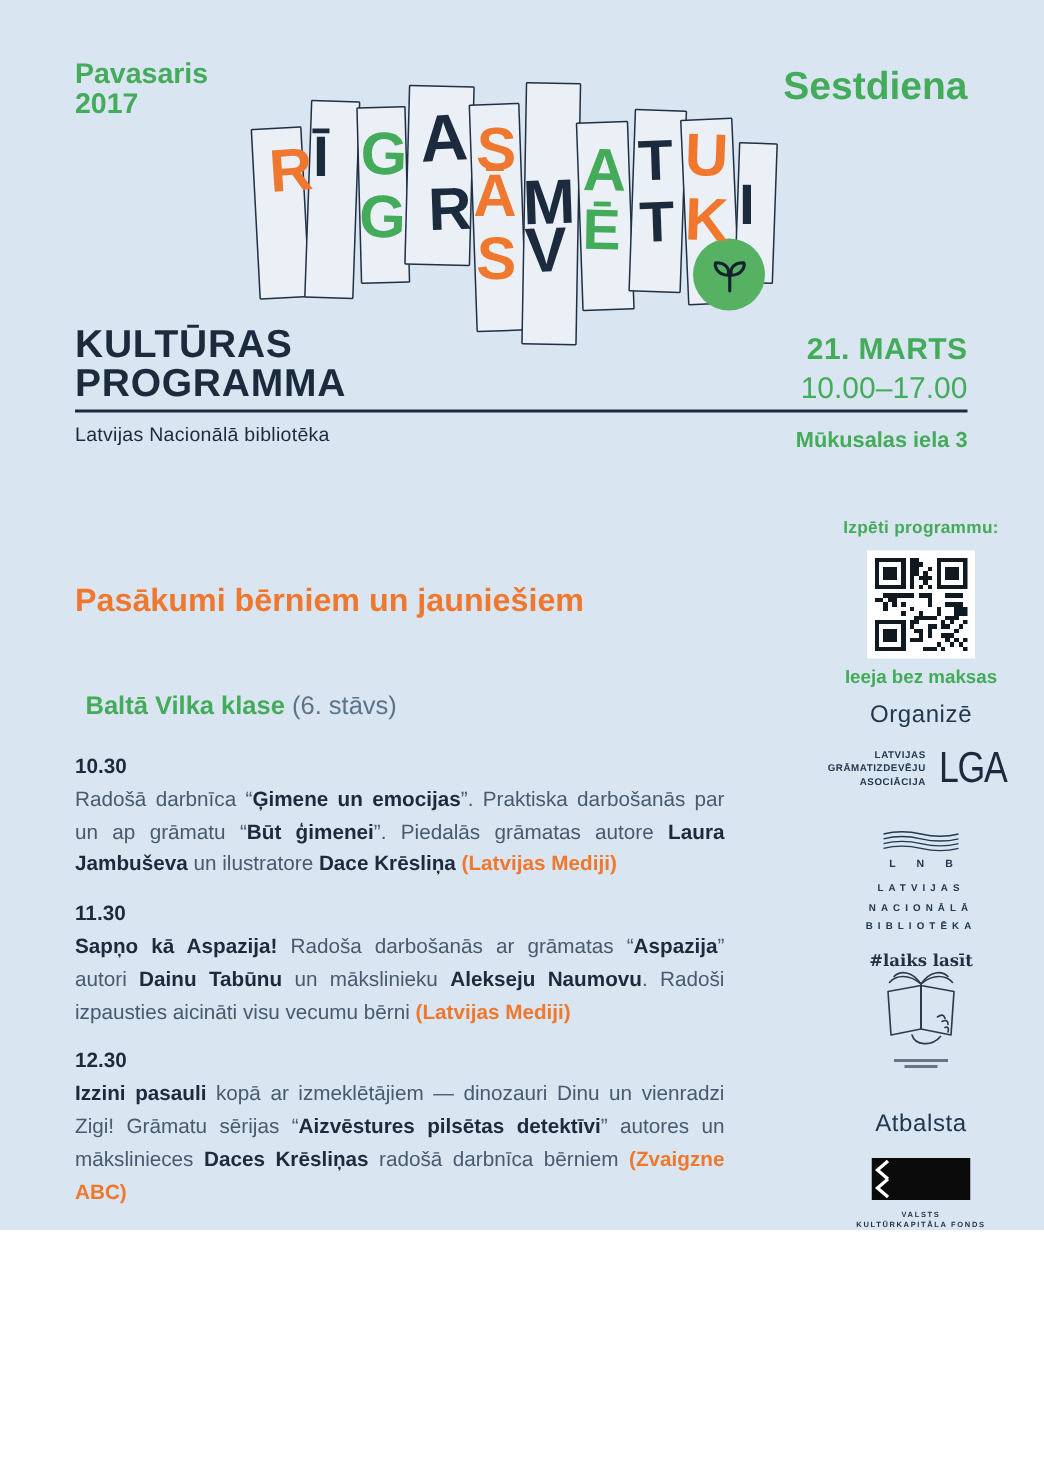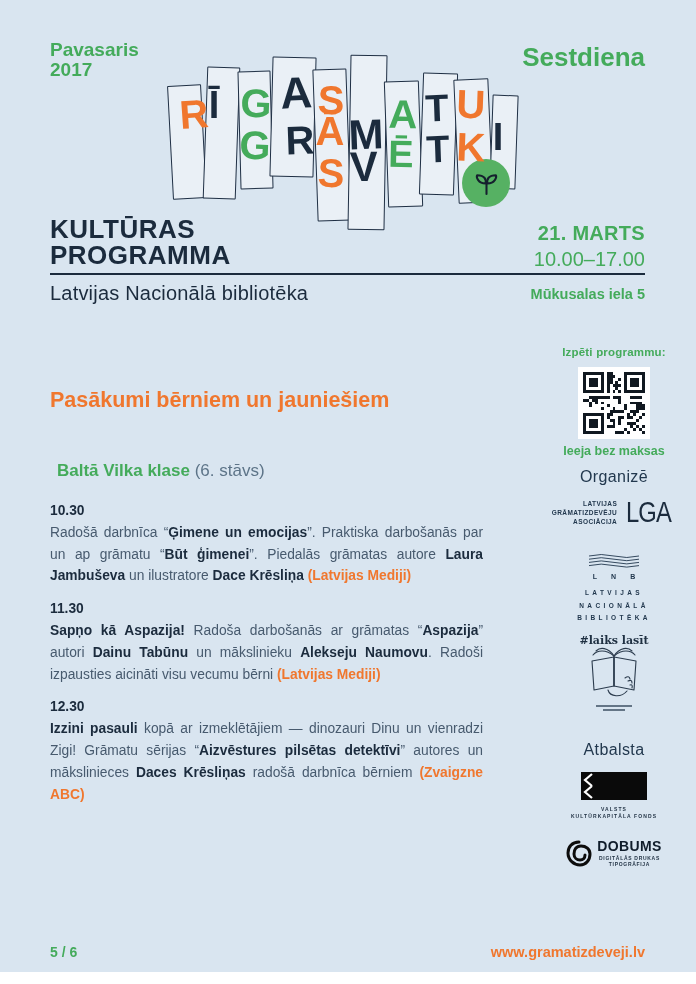--- a/index.html
+++ b/index.html
@@ -1,41 +1,41 @@
 <!DOCTYPE html>
 <html style="--green: #44ab5b; --orange: #f0772e; --dark: #1b2b3d; --body: #475a6e; --bg: #d9e5f0;"><head>
 <meta charset="utf-8">
 <style>
   :root{
     --green:#44ab5b; --orange:#f0772e; --dark:#1b2b3d; --body:#475a6e;
     --bg:#d9e5f0; --spine:#eaf0f6; --spineline:#1f2f44;
   }
   html,body{margin:0;padding:0;}
   .page{
-    position:relative; width:696px; height:972px; background:var(--bg);
+    position:relative; width:696px; height:820px; background:var(--bg);
     font-family:"Liberation Sans", sans-serif; overflow:hidden;
   }
   
   .season{position:absolute;left:50px;top:40px;font-size:19px;font-weight:bold;color:var(--green);line-height:20px;}
   .weekday{position:absolute;right:51px;top:42px;font-size:26px;font-weight:bold;color:var(--green);text-align:right;}
   
   .logo{position:absolute;left:165px;top:55px;width:356px;height:186px;}
   .spine{position:absolute;background:var(--spine);border:1.6px solid var(--spineline);border-radius:1px;z-index:1;}
   .logo-letter{position:absolute;z-index:3;font-weight:bold;transform:translate(-50%,-50%);line-height:1;}
   .lc-o{color:var(--orange);} .lc-g{color:var(--green);} .lc-d{color:var(--dark);}
   .sprout{position:absolute;left:297px;top:104px;width:48px;height:48px;border-radius:50%;
     background:#56b163;z-index:2;display:flex;align-items:center;justify-content:center;}
   
   .title{position:absolute;left:50px;top:216px;font-size:26px;font-weight:bold;color:var(--dark);
     line-height:26px;letter-spacing:.5px;}
   .datetime{position:absolute;right:51px;top:222px;text-align:right;color:var(--green);}
   .datetime .date{font-size:20px;font-weight:bold;letter-spacing:.3px;}
   .datetime .time{font-size:20px;margin-top:3px;}
   .rule{position:absolute;left:50px;right:51px;top:273px;height:1.5px;background:var(--dark);}
-  .venue{position:absolute;left:50px;top:282px;font-size:20px;color:var(--dark);letter-spacing:.2px;}
+  .venue{position:absolute;left:50px;top:282px;font-size:13px;color:var(--dark);letter-spacing:.2px;}
   .address{position:absolute;right:51px;top:286px;font-size:14.5px;font-weight:bold;color:var(--green);}
   
   .section-heading{position:absolute;left:50px;top:388px;font-size:21.5px;font-weight:bold;color:var(--orange);}
   .room-line{position:absolute;left:57px;top:461px;font-size:17px;}
   .room-name{font-weight:bold;color:var(--green);}
   .room-note{color:#5d7488;}
   .events{position:absolute;left:50px;top:500px;width:433px;}
   .event{display:flex;margin-bottom:11px;flex-direction:column;}
   .event-time{width:44px;flex:none;font-size:13.8px;font-weight:bold;color:var(--dark);line-height:21.8px;}
   .event-text{flex:1;font-size:13.8px;line-height:21.8px;color:var(--body);text-align:justify;}
@@ -125,21 +125,21 @@
   <div class="title">
     <div>KULTŪRAS</div>
     <div>PROGRAMMA</div>
   </div>
   <div class="datetime">
     <div class="date">21. MARTS</div>
     <div class="time">10.00–17.00</div>
   </div>
   <div class="rule"></div>
   <div class="venue">Latvijas Nacionālā bibliotēka</div>
-  <div class="address">Mūkusalas iela 5</div>
+  <div class="address">Mūkusalas iela 3</div>
 
   <div class="section-heading">Pasākumi bērniem un jauniešiem</div>
   <div class="room-line">
     <span class="room-name">Baltā Vilka klase</span><span class="room-note"> (6. stāvs)</span>
   </div>
 
   <div class="events" id="events">
       <div class="event">
         <div class="event-time">10.30</div>
         <div class="event-text"><span class="seg-n">Radošā darbnīca “</span><span class="seg-b">Ģimene un emocijas</span><span class="seg-n">”. Praktiska darbo­šanās par un ap grāmatu “</span><span class="seg-b">Būt ģimenei</span><span class="seg-n">”. Piedalās grāmatas autore </span><span class="seg-b">Laura Jambuševa</span><span class="seg-n"> un ilustratore </span><span class="seg-b">Dace Krēsliņa</span><span class="seg-n"> </span><span class="seg-o">(Latvijas Mediji)</span></div>

